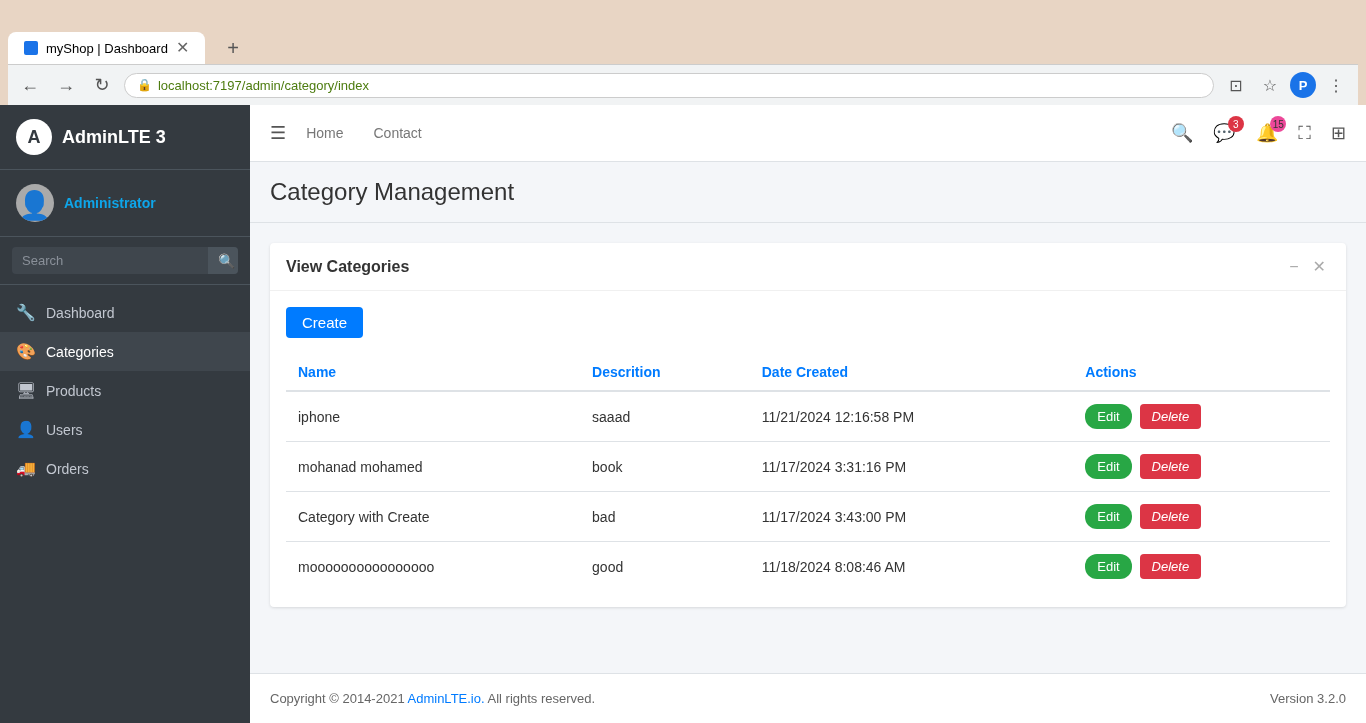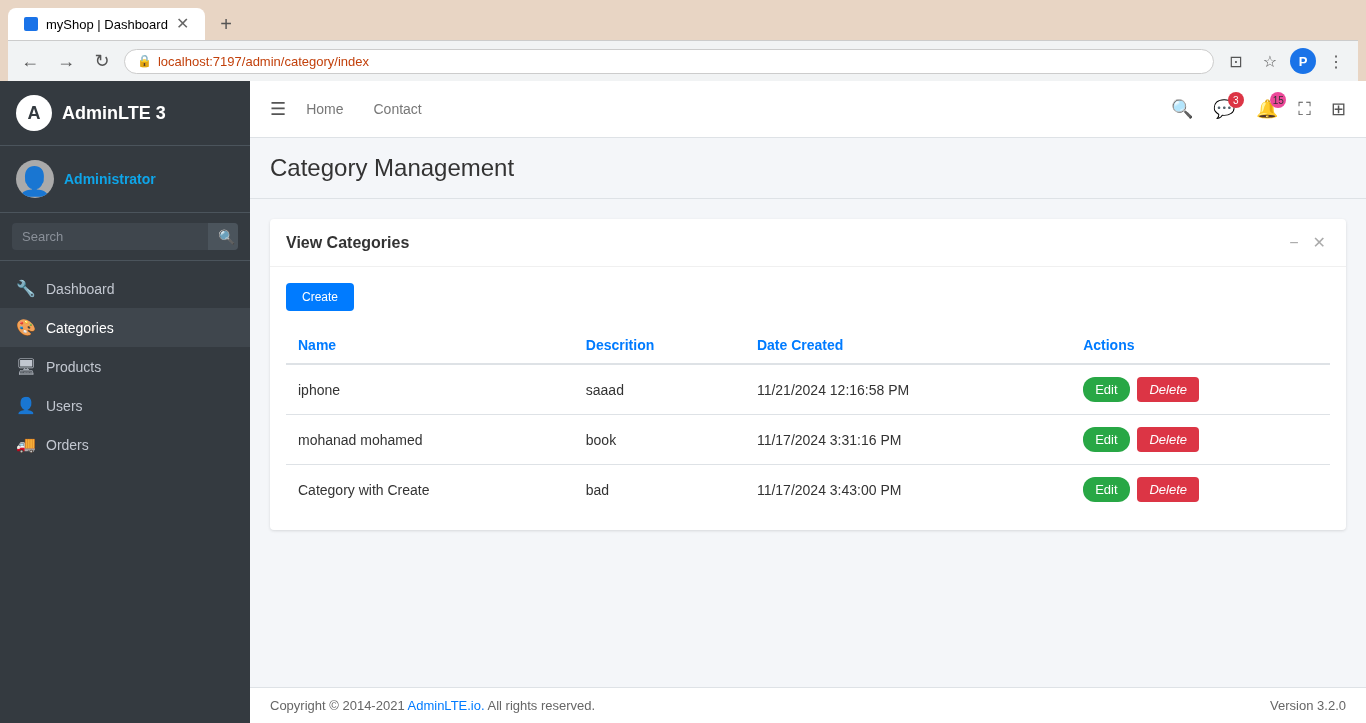--- a/index.html
+++ b/index.html
@@ -1,29 +1,29 @@
 <!DOCTYPE html>
 <html><head>
   <meta charset="utf-8">
   <style>
     * { box-sizing: border-box; margin: 0; padding: 0; }
     body { font-family: 'Source Sans Pro', Arial, sans-serif; font-size: 14px; background: #f4f6f9; display: flex; flex-direction: column; height: 100vh; overflow: hidden; }
 
     
     .browser-chrome { background: #e8d5c4; padding: 8px 8px 0 8px; }
-    .browser-tabs { display: flex; align-items: flex-end; gap: 7px; margin-bottom: 0; }
+    .browser-tabs { display: flex; align-items: flex-end; gap: 14px; margin-bottom: 0; margin-top: 24px; }
     .browser-tab { background: #fff; border-radius: 8px 8px 0 0; padding: 6px 16px; font-size: 13px; display: flex; align-items: center; gap: 8px; min-width: 180px; height: 32px; }
     .browser-tab .tab-icon { width: 14px; height: 14px; background: #1a73e8; border-radius: 2px; display: inline-block; }
     .browser-tab .tab-close { margin-left: auto; color: #666; cursor: pointer; font-size: 16px; line-height: 1; }
     .browser-tab-new { background: transparent; border: none; font-size: 20px; color: #555; cursor: pointer; padding: 0 8px; align-self: center; }
     .browser-toolbar { background: #f1f3f4; border-top: 1px solid #ccc; padding: 6px 8px; display: flex; align-items: center; gap: 8px; }
     .browser-nav-btn { background: none; border: none; color: #555; font-size: 18px; cursor: pointer; width: 28px; height: 28px; display: flex; align-items: center; justify-content: center; border-radius: 50%; }
     .browser-address-bar { flex: 1; background: #fff; border: 1px solid #ccc; border-radius: 20px; padding: 4px 12px; font-size: 13px; display: flex; align-items: center; gap: 6px; }
     .browser-address-bar .lock-icon { color: #555; font-size: 12px; }
-    .browser-address-text { flex: 1; color: #c2410c; }
+    .browser-address-text { flex: 1; color: #4d7c0f; }
     .browser-actions { display: flex; align-items: center; gap: 6px; }
     .browser-action-btn { background: none; border: none; font-size: 16px; cursor: pointer; color: #555; width: 28px; height: 28px; display: flex; align-items: center; justify-content: center; border-radius: 50%; }
     .browser-profile { width: 26px; height: 26px; background: #1a73e8; border-radius: 50%; display: flex; align-items: center; justify-content: center; color: white; font-size: 13px; font-weight: bold; }
 
     
     .app { display: flex; flex: 1; overflow: hidden; }
 
     
     .sidebar { width: 250px; background: #343a40; color: #c2c7d0; display: flex; flex-direction: column; overflow-y: auto; flex-shrink: 0; }
     .sidebar-brand { background: #343a40; padding: 14px 16px; display: flex; align-items: center; gap: 10px; border-bottom: 1px solid #4b545c; }
@@ -61,34 +61,34 @@
 
     
     .card { background: #fff; border-radius: 4px; box-shadow: 0 1px 3px rgba(0,0,0,0.12); }
     .card-header { padding: 12px 16px; border-bottom: 1px solid #f0f0f0; display: flex; align-items: center; justify-content: space-between; }
     .card-title { font-size: 16px; font-weight: 600; color: #333; }
     .card-tools { display: flex; gap: 6px; }
     .card-tool-btn { background: none; border: none; color: #aaa; font-size: 16px; cursor: pointer; padding: 2px 4px; }
     .card-body { padding: 16px; }
 
     
-    .btn-primary { background: #007bff; color: #fff; border: none; border-radius: 4px; padding: 7px 16px; font-size: 12px; cursor: pointer; }
+    .btn-primary { background: #007bff; color: #fff; border: none; border-radius: 4px; padding: 7px 16px; font-size: 15px; cursor: pointer; }
 
     
     .table { width: 100%; border-collapse: collapse; margin-top: 16px; }
     .table th { color: #007bff; font-weight: 600; font-size: 14px; padding: 10px 12px; text-align: left; border-bottom: 2px solid #dee2e6; }
     .table td { padding: 12px 12px; border-bottom: 1px solid #dee2e6; color: #333; font-size: 14px; vertical-align: middle; }
     .table tr:last-child td { border-bottom: none; }
 
     
     .btn-edit { background: #28a745; color: #fff; border: none; border-radius: 12px; padding: 5px 12px; font-size: 13px; cursor: pointer; margin-right: 4px; }
     .btn-delete { background: #dc3545; color: #fff; border: none; border-radius: 4px; padding: 5px 12px; font-size: 13px; cursor: pointer; font-style: italic; }
 
     
-    .footer { background: #fff; border-top: 1px solid #dee2e6; padding: 10px 20px; font-size: 13px; color: #666; display: flex; justify-content: space-between; }
+    .footer { background: #fff; border-top: 1px solid #dee2e6; padding: 17px 20px; font-size: 13px; color: #666; display: flex; justify-content: space-between; }
     .footer a { color: #007bff; text-decoration: none; }
 
     
     ::-webkit-scrollbar { width: 6px; }
     ::-webkit-scrollbar-track { background: #f1f1f1; }
     ::-webkit-scrollbar-thumb { background: #aaa; border-radius: 3px; }
   </style>
 </head>
 <body>
 
@@ -238,20 +238,29 @@
   </tr>
                   <tr>
     <td>Category with Create</td>
     <td>bad</td>
     <td>11/17/2024 3:43:00 PM</td>
     <td>
       <button class="btn-edit">Edit</button>
       <button class="btn-delete">Delete</button>
     </td>
   </tr>
+                  <tr>
+    <td>moooooooooooooooo</td>
+    <td>good</td>
+    <td>11/18/2024 8:08:46 AM</td>
+    <td>
+      <button class="btn-edit">Edit</button>
+      <button class="btn-delete">Delete</button>
+    </td>
+  </tr>
                 </tbody>
             </table>
           </div>
         </div>
       </div>
 
       <footer class="footer">
         <div>
           <span>Copyright © 2014-2021 </span>
           <a href="#">AdminLTE.io.</a>

